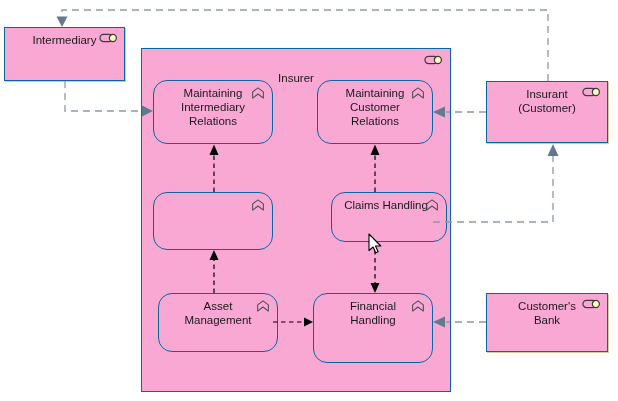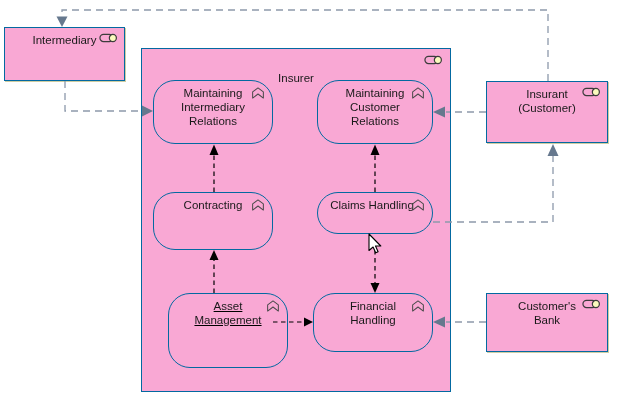--- a/index.html
+++ b/index.html
@@ -5,21 +5,21 @@
   html,body { margin:0; padding:0; background:#fff; }
   .stage {
     position:relative; width:618px; height:401px; overflow:hidden;
     font-family:"Liberation Sans", sans-serif; background:#fff;
   }
   .node {
     position:absolute; box-sizing:border-box;
     background:#f9a8d4; border:1px solid #0369a1;
   }
   .role { box-shadow:1px 1px 0 #cfcda2; }
-  .func { border-radius:22px; }
+  .func { border-radius:14px; }
   .lbl {
     display:block; text-align:center; white-space:pre-line;
     font-size:11.5px; line-height:14px; color:#191919; padding-top:5px;
   }
   .container-lbl { padding-top:22px; }
   .icon { position:absolute; line-height:0; }
   .role .icon { top:5px; right:6px; }
   .func .icon { top:6px; right:7px; }
   .cont .icon { top:6px; right:7px; }
   svg.overlay {
@@ -91,48 +91,47 @@
 Customer
 Relations</span>
     <span class="icon">
       <svg viewBox="0 0 14 13" width="14" height="12">
         <path d="M1.2,12 L1.2,5.2 L7,1 L12.8,5.2 L12.8,12 L7,7.6 Z" fill="none" stroke="#4a4a4a" stroke-width="1.1" stroke-linejoin="round"></path>
       </svg>
     </span>
   </div>
 
   <div class="node func z2" style="left:153px; top:192px; width:120px; height:58px;">
-    <span class="lbl">Contracting</span>
     <span class="icon">
       <svg viewBox="0 0 14 13" width="14" height="12">
         <path d="M1.2,12 L1.2,5.2 L7,1 L12.8,5.2 L12.8,12 L7,7.6 Z" fill="none" stroke="#4a4a4a" stroke-width="1.1" stroke-linejoin="round"></path>
       </svg>
     </span>
   </div>
 
-  <div class="node func z2" style="left:317px; top:192px; width:116px; height:42px;padding-left:8px;">
+  <div class="node func z2" style="left:331px; top:192px; width:116px; height:50px;padding-left:8px;">
     <span class="lbl" style="padding-right:14px;">Claims Handling</span>
     <span class="icon">
       <svg viewBox="0 0 14 13" width="14" height="12">
         <path d="M1.2,12 L1.2,5.2 L7,1 L12.8,5.2 L12.8,12 L7,7.6 Z" fill="none" stroke="#4a4a4a" stroke-width="1.1" stroke-linejoin="round"></path>
       </svg>
     </span>
   </div>
 
-  <div class="node func z2" style="left:168px; top:293px; width:120px; height:75px;text-decoration:underline;">
+  <div class="node func z2" style="left:158px; top:293px; width:120px; height:59px;">
     <span class="lbl">Asset
 Management</span>
     <span class="icon">
       <svg viewBox="0 0 14 13" width="14" height="12">
         <path d="M1.2,12 L1.2,5.2 L7,1 L12.8,5.2 L12.8,12 L7,7.6 Z" fill="none" stroke="#4a4a4a" stroke-width="1.1" stroke-linejoin="round"></path>
       </svg>
     </span>
   </div>
 
-  <div class="node func z2" style="left:313px; top:293px; width:120px; height:59px;">
+  <div class="node func z2" style="left:313px; top:293px; width:120px; height:70px;">
     <span class="lbl">Financial
 Handling</span>
     <span class="icon">
       <svg viewBox="0 0 14 13" width="14" height="12">
         <path d="M1.2,12 L1.2,5.2 L7,1 L12.8,5.2 L12.8,12 L7,7.6 Z" fill="none" stroke="#4a4a4a" stroke-width="1.1" stroke-linejoin="round"></path>
       </svg>
     </span>
   </div>
 
   <svg class="overlay">

